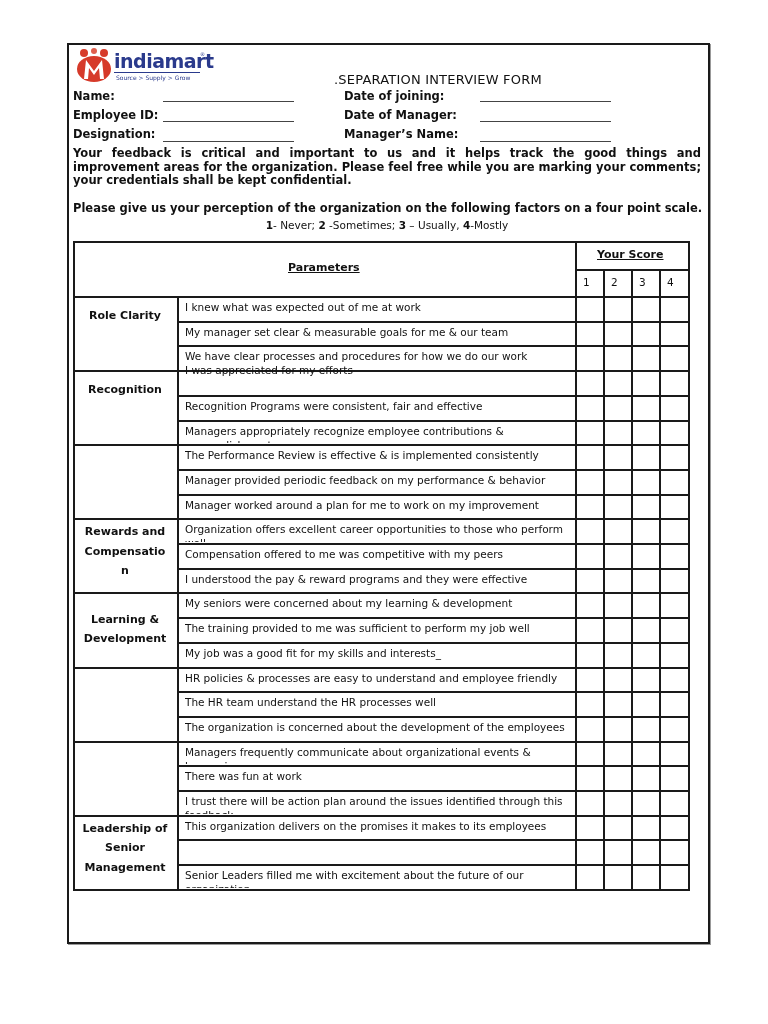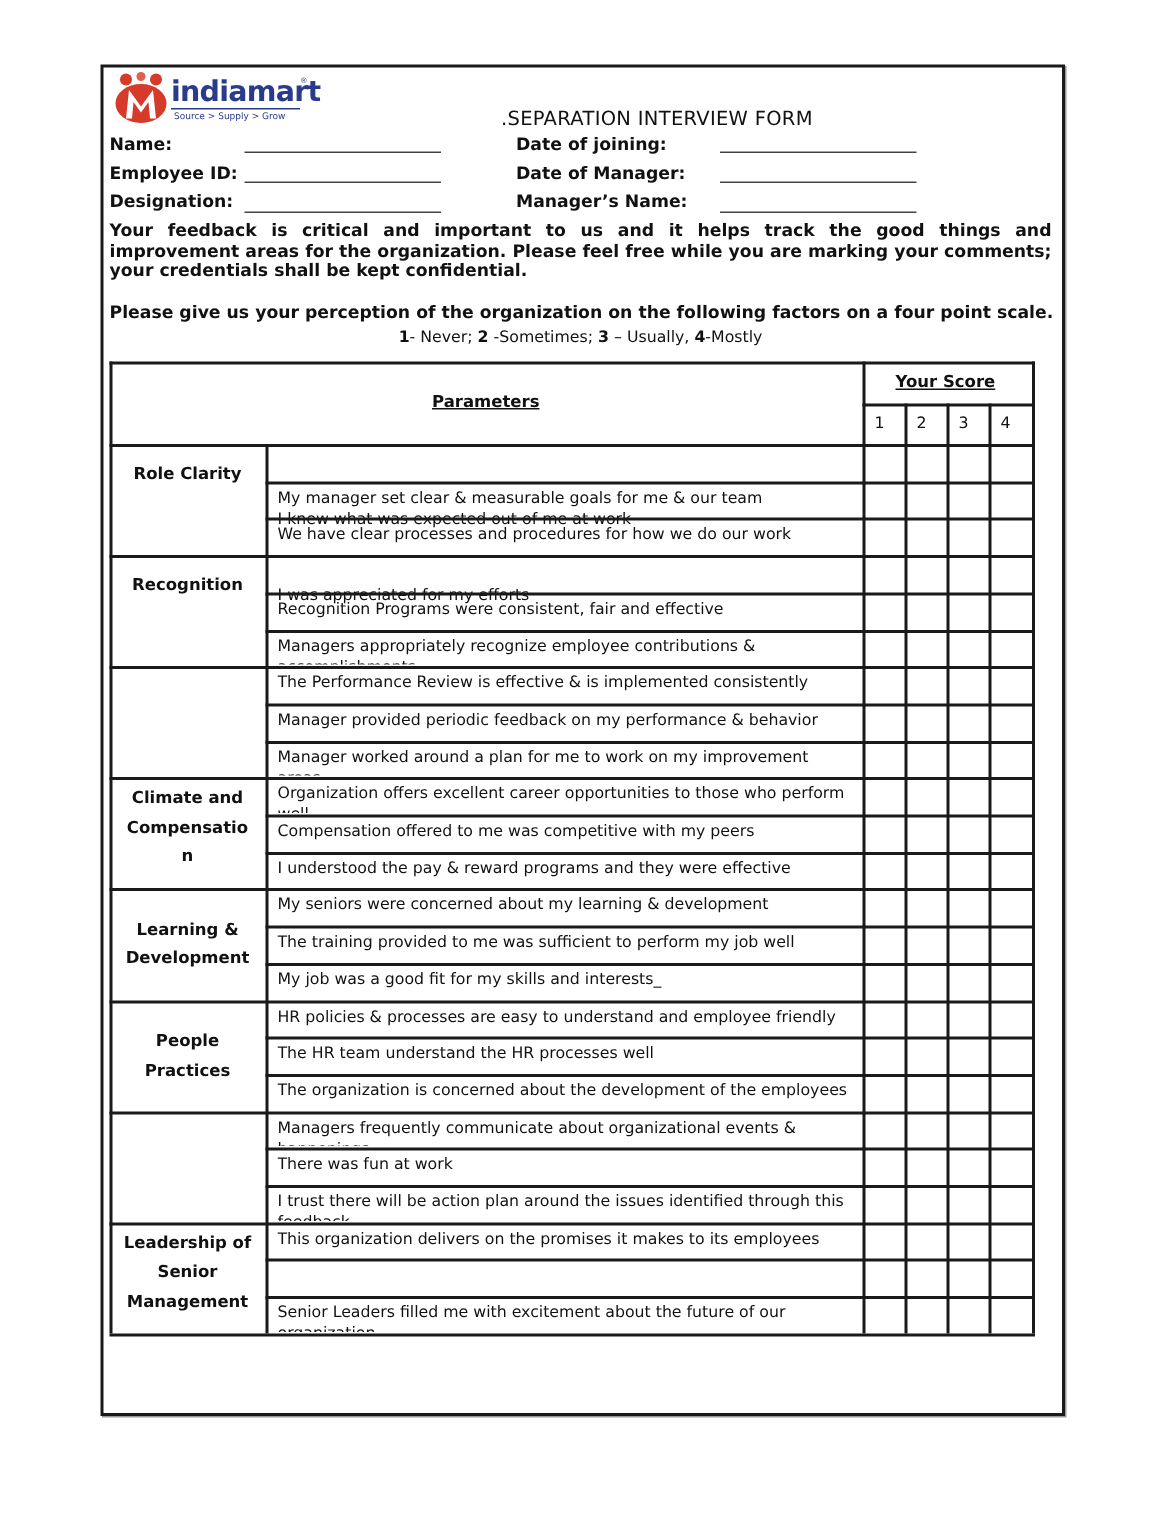--- a/index.html
+++ b/index.html
@@ -95,42 +95,42 @@
     <div class="hline" style="left: 0px; top: 55px; width: 617px;"></div>
     <div class="hline" style="left: 502px; top: 28px; width: 115px;"></div>
     <div class="vline" style="left: 502px; top: 0px; height: 647.8px;"></div>
     <div class="vline" style="left: 530px; top: 28px; height: 619.8px;"></div>
     <div class="vline" style="left: 558px; top: 28px; height: 619.8px;"></div>
     <div class="vline" style="left: 586px; top: 28px; height: 619.8px;"></div>
     <div class="vline" style="left: 104px; top: 55px; height: 592.8px;"></div>
     <div class="cat" style="left: 0px; top: 65px;">
       <div>Role Clarity</div>
     </div>
-    <div class="cell-text" style="left: 112px; top: 59px; width: 386px; height: 19.7px; white-space: normal; margin-top: 39px;">I knew what was expected out of me at work</div>
+    <div class="cell-text" style="left: 112px; top: 59px; width: 386px; height: 19.7px; white-space: normal;">I knew what was expected out of me at work</div>
     <div class="score-cell" style="left: 505px; top: 57px;"></div>
     <div class="score-cell" style="left: 533px; top: 57px;"></div>
     <div class="score-cell" style="left: 561px; top: 57px;"></div>
     <div class="score-cell" style="left: 589px; top: 57px;"></div>
     <div class="hline" style="left: 104px; top: 79.7px; width: 513px;"></div>
     <div class="cell-text" style="left: 112px; top: 83.7px; width: 386px; height: 19.7px; white-space: normal;">My manager set clear &amp; measurable goals for me &amp; our team</div>
     <div class="score-cell" style="left: 505px; top: 81.7px;"></div>
     <div class="score-cell" style="left: 533px; top: 81.7px;"></div>
     <div class="score-cell" style="left: 561px; top: 81.7px;"></div>
     <div class="score-cell" style="left: 589px; top: 81.7px;"></div>
     <div class="hline" style="left: 104px; top: 104.4px; width: 513px;"></div>
     <div class="cell-text" style="left: 112px; top: 108.4px; width: 386px; height: 19.7px; white-space: normal;">We have clear processes and procedures for how we do our work</div>
     <div class="score-cell" style="left: 505px; top: 106.4px;"></div>
     <div class="score-cell" style="left: 533px; top: 106.4px;"></div>
     <div class="score-cell" style="left: 561px; top: 106.4px;"></div>
     <div class="score-cell" style="left: 589px; top: 106.4px;"></div>
     <div class="hline" style="left: 0px; top: 129.1px; width: 617px;"></div>
     <div class="cat" style="left: 0px; top: 139.1px;">
       <div>Recognition</div>
     </div>
-    <div class="cell-text" style="left: 112px; top: 149px; width: 386px; height: 19.7px; white-space: normal;">I was appreciated for my efforts</div>
+    <div class="cell-text" style="left: 112px; top: 122px; width: 386px; height: 19.7px; white-space: normal;">I was appreciated for my efforts</div>
     <div class="score-cell" style="left: 505px; top: 131.1px;"></div>
     <div class="score-cell" style="left: 533px; top: 131.1px;"></div>
     <div class="score-cell" style="left: 561px; top: 131.1px;"></div>
     <div class="score-cell" style="left: 589px; top: 131.1px;"></div>
     <div class="hline" style="left: 104px; top: 153.8px; width: 513px;"></div>
     <div class="cell-text" style="left: 112px; top: 157.8px; width: 386px; height: 19.7px; white-space: normal;">Recognition Programs were consistent, fair and effective</div>
     <div class="score-cell" style="left: 505px; top: 155.8px;"></div>
     <div class="score-cell" style="left: 533px; top: 155.8px;"></div>
     <div class="score-cell" style="left: 561px; top: 155.8px;"></div>
     <div class="score-cell" style="left: 589px; top: 155.8px;"></div>
@@ -153,21 +153,21 @@
     <div class="score-cell" style="left: 561px; top: 229.9px;"></div>
     <div class="score-cell" style="left: 589px; top: 229.9px;"></div>
     <div class="hline" style="left: 104px; top: 252.6px; width: 513px;"></div>
     <div class="cell-text" style="left: 112px; top: 256.6px; width: 386px; height: 19.7px; white-space: normal;">Manager worked around a plan for me to work on my improvement areas</div>
     <div class="score-cell" style="left: 505px; top: 254.6px;"></div>
     <div class="score-cell" style="left: 533px; top: 254.6px;"></div>
     <div class="score-cell" style="left: 561px; top: 254.6px;"></div>
     <div class="score-cell" style="left: 589px; top: 254.6px;"></div>
     <div class="hline" style="left: 0px; top: 277.3px; width: 617px;"></div>
     <div class="cat" style="left: 0px; top: 281.1px;">
-      <div>Climate and</div>
+      <div>Rewards and</div>
       <div>Compensatio</div>
       <div>n</div>
     </div>
     <div class="cell-text" style="left: 112px; top: 281.3px; width: 386px; height: 19.7px; white-space: normal;">Organization offers excellent career opportunities to those who perform well</div>
     <div class="score-cell" style="left: 505px; top: 279.3px;"></div>
     <div class="score-cell" style="left: 533px; top: 279.3px;"></div>
     <div class="score-cell" style="left: 561px; top: 279.3px;"></div>
     <div class="score-cell" style="left: 589px; top: 279.3px;"></div>
     <div class="hline" style="left: 104px; top: 302px; width: 513px;"></div>
     <div class="cell-text" style="left: 112px; top: 306px; width: 386px; height: 19.7px; white-space: normal;">Compensation offered to me was competitive with my peers</div>
@@ -197,24 +197,20 @@
     <div class="score-cell" style="left: 533px; top: 378.1px;"></div>
     <div class="score-cell" style="left: 561px; top: 378.1px;"></div>
     <div class="score-cell" style="left: 589px; top: 378.1px;"></div>
     <div class="hline" style="left: 104px; top: 400.8px; width: 513px;"></div>
     <div class="cell-text" style="left: 112px; top: 404.8px; width: 386px; height: 19.7px; white-space: normal;">My job was a good fit for my skills and interests_</div>
     <div class="score-cell" style="left: 505px; top: 402.8px;"></div>
     <div class="score-cell" style="left: 533px; top: 402.8px;"></div>
     <div class="score-cell" style="left: 561px; top: 402.8px;"></div>
     <div class="score-cell" style="left: 589px; top: 402.8px;"></div>
     <div class="hline" style="left: 0px; top: 425.5px; width: 617px;"></div>
-    <div class="cat" style="left: 0px; top: 443.05px;">
-      <div>People</div>
-      <div>Practices</div>
-    </div>
     <div class="cell-text" style="left: 112px; top: 429.5px; width: 386px; height: 19.7px; white-space: normal;">HR policies &amp; processes are easy to understand and employee friendly</div>
     <div class="score-cell" style="left: 505px; top: 427.5px;"></div>
     <div class="score-cell" style="left: 533px; top: 427.5px;"></div>
     <div class="score-cell" style="left: 561px; top: 427.5px;"></div>
     <div class="score-cell" style="left: 589px; top: 427.5px;"></div>
     <div class="hline" style="left: 104px; top: 450.2px; width: 513px;"></div>
     <div class="cell-text" style="left: 112px; top: 454.2px; width: 386px; height: 19.7px; white-space: normal;">The HR team understand the HR processes well</div>
     <div class="score-cell" style="left: 505px; top: 452.2px;"></div>
     <div class="score-cell" style="left: 533px; top: 452.2px;"></div>
     <div class="score-cell" style="left: 561px; top: 452.2px;"></div>

